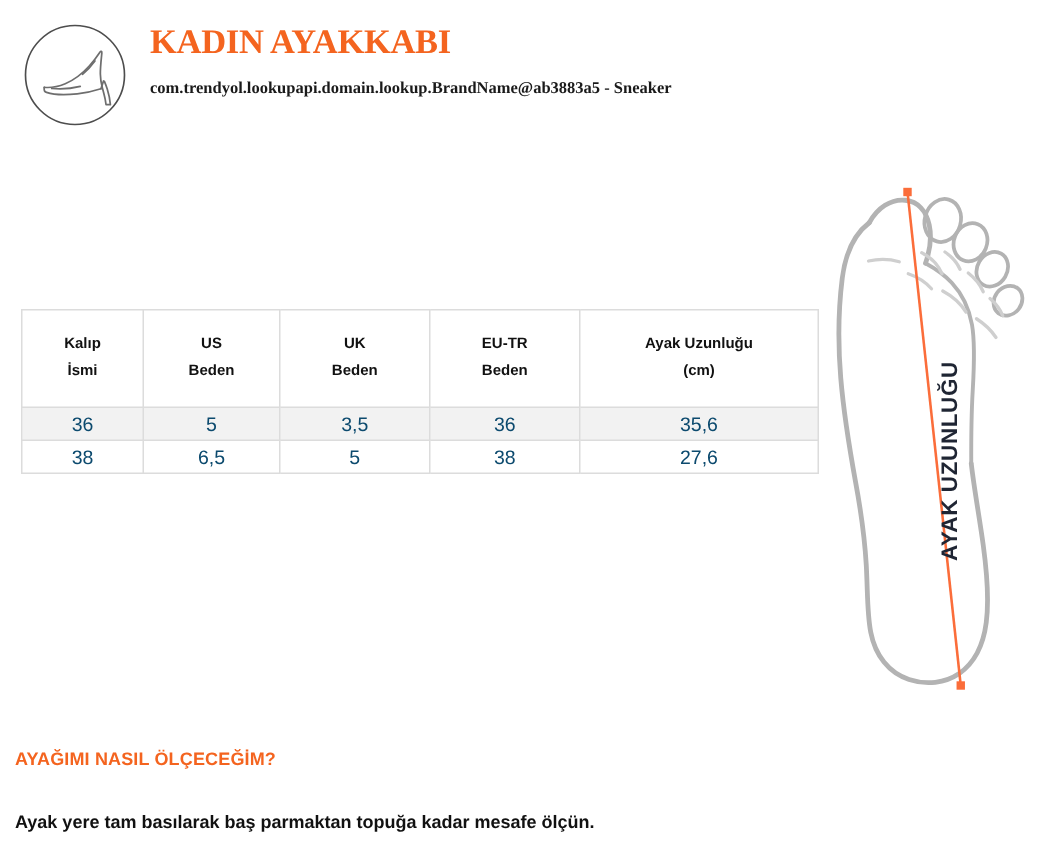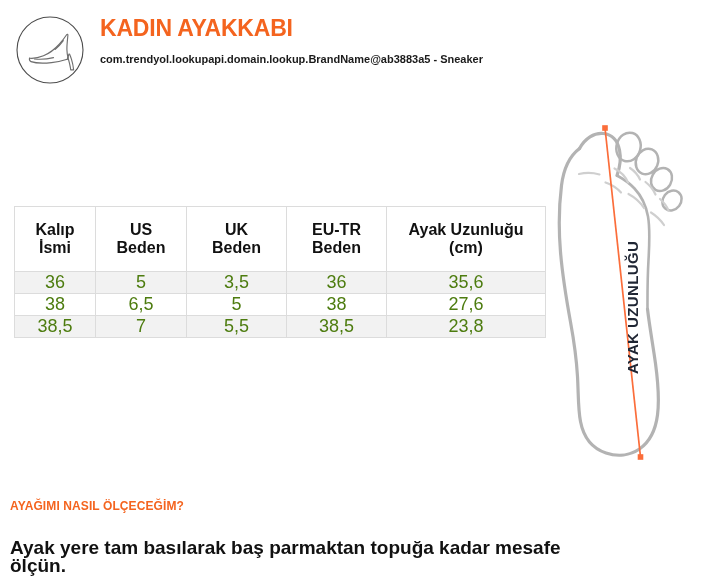--- a/index.html
+++ b/index.html
@@ -17,20 +17,21 @@
     position: relative;
   }
 
   
   #header {
     position: absolute;
     left: 0;
     top: 0;
     width: 709px;
     height: 110px;
+    font-family: Liberation Serif, serif;
   }
   #brand-icon {
     position: absolute;
     left: 14px;
     top: 14px;
     width: 72px;
     height: 72px;
   }
   #header-text {
     position: absolute;
@@ -68,35 +69,35 @@
     table-layout: fixed;
   }
   table#size-table th,
   table#size-table td {
     border: 1px solid #dcdcdc;
     text-align: center;
     vertical-align: middle;
   }
   table#size-table th {
     background: #ffffff;
-    font-size: 16px;
+    font-size: 10px;
     font-weight: bold;
     line-height: 18px;
     height: 64px;
     padding: 0 2px;
     color: #111111;
     margin-top: 16px;
   }
   table#size-table th .th-l2 { display: block; }
   table#size-table td {
-    font-size: 18px;
+    font-size: 13px;
     font-weight: normal;
     height: 21px;
     padding: 0 2px;
-    color: #4d7c0f;
+    color: #0c4a6e;
   }
   table#size-table tbody tr.odd td { background: #f2f2f2; }
   table#size-table tbody tr.even td { background: #ffffff; }
 
   .col-0 { width: 81px; }
   .col-1 { width: 91px; }
   .col-2 { width: 100px; }
   .col-3 { width: 100px; }
   .col-4 { width: 159px; }
 
@@ -118,21 +119,21 @@
     width: 600px;
   }
   #measure-heading {
     font-size: 12px;
     font-weight: bold;
     line-height: 16px;
     margin: 0;
     letter-spacing: 0.1px;
   }
   #measure-body {
-    font-size: 19px;
+    font-size: 12px;
     font-weight: bold;
     line-height: 18px;
     margin: 25px 0 0 0;
     color: #111111;
   }
 </style>
 </head>
 <body>
 
 <div id="header">
@@ -203,27 +204,20 @@
         <td>36</td>
         <td>35,6</td>
       </tr>
       <tr class="even">
         <td>38</td>
         <td>6,5</td>
         <td>5</td>
         <td>38</td>
         <td>27,6</td>
       </tr>
-      <tr class="odd">
-        <td>38,5</td>
-        <td>7</td>
-        <td>5,5</td>
-        <td>38,5</td>
-        <td>23,8</td>
-      </tr>
     </tbody>
   </table>
 </div>
 
 <div id="foot-diagram">
   <svg width="150" height="365" viewBox="0 0 150 365" xmlns="http://www.w3.org/2000/svg">
 
     <g fill="none" stroke="#b3b3b3" stroke-width="3.2" stroke-linecap="round" stroke-linejoin="round">
       <path d="M31.5 36.5
                C21.0 44.5 15.5 57.5 13.5 73.5

